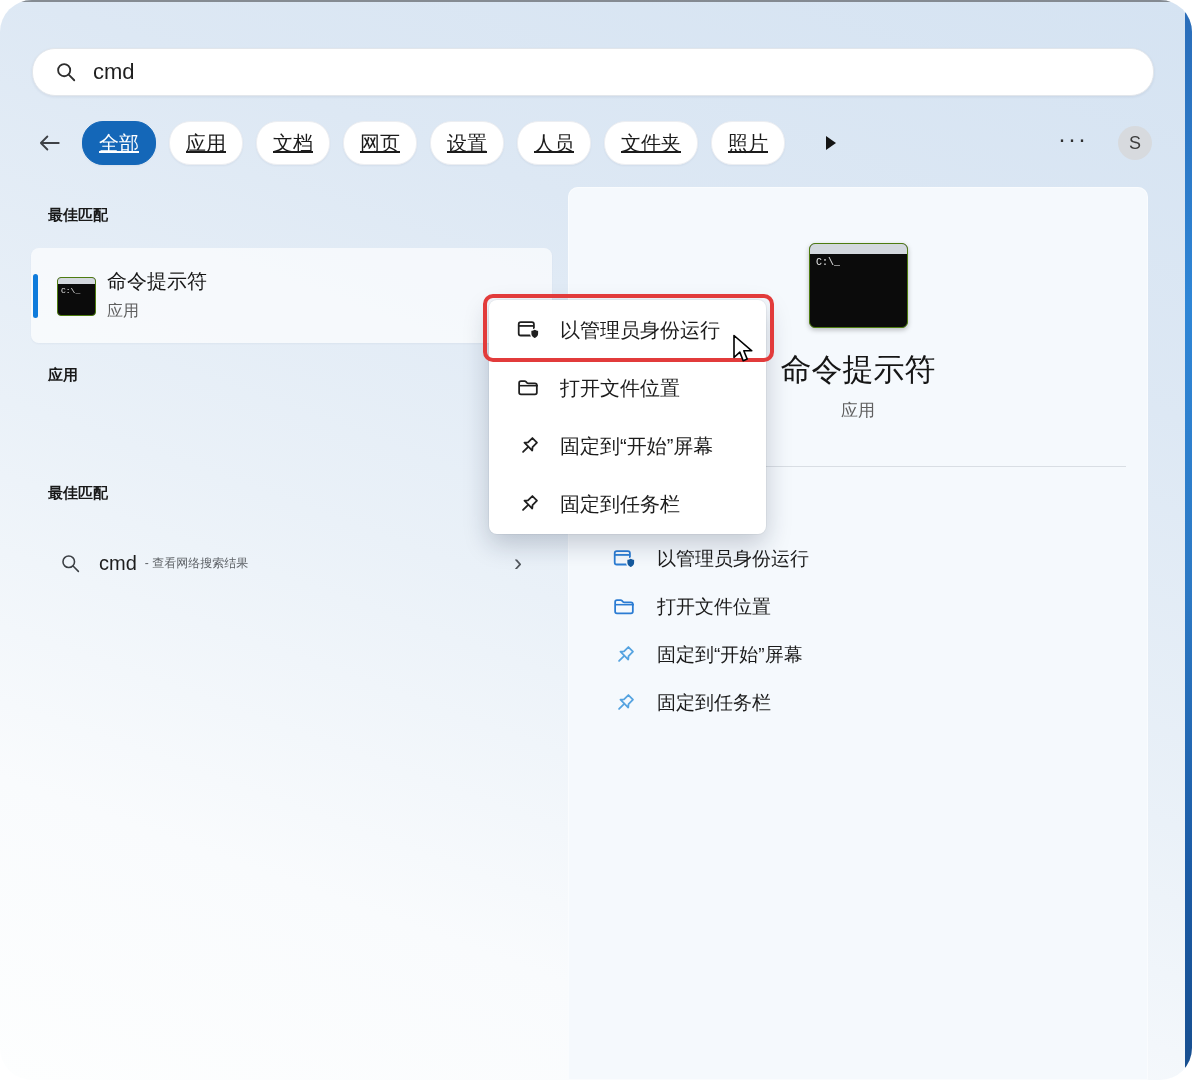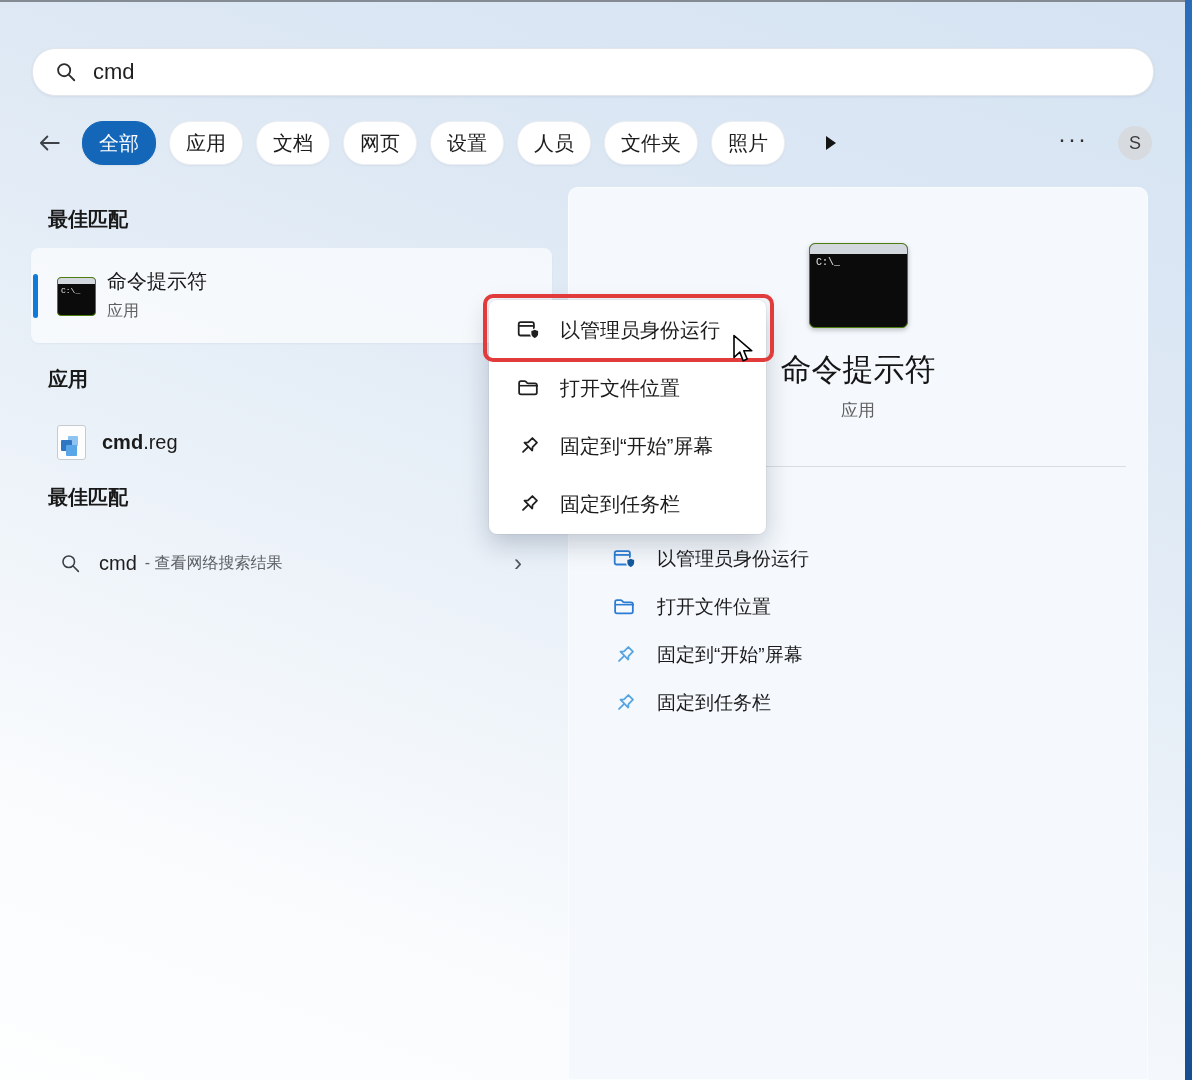--- a/index.html
+++ b/index.html
@@ -1,65 +1,65 @@
 <!DOCTYPE html>
 <html><head>
 <meta charset="utf-8">
 <style>
   html,body{margin:0;padding:0;background:#fff;}
   .stage{position:relative;width:1192px;height:1080px;overflow:hidden;
          font-family:"Liberation Sans","DejaVu Sans",sans-serif;color:#1b1b1b;
-         background:linear-gradient(200deg,#d5e3f2 0%,#dde8f4 28%,#eaf1f8 55%,#f9fbfd 80%,#fdfefe 100%);}
+         background:linear-gradient(200deg,#d5e3f2 0%,#dde8f4 28%,#eaf1f8 55%,#f9fbfd 80%,#fdfefe 100%);border-radius:32px;}
   .top-border{position:absolute;left:0;top:0;width:100%;height:2px;background:#757a80;opacity:.85;}
   .desktop-strip{position:absolute;right:0;top:0;width:7px;height:100%;
          background:linear-gradient(180deg,#2a6cb8 0%,#2f86d6 28%,#2d79c4 55%,#1c5ca6 80%,#174e8f 100%);}
 
   
   .searchbar{position:absolute;left:32px;top:48px;width:1120px;height:46px;background:#ffffff;
          border:1px solid #e2e6eb;border-radius:23px;display:flex;align-items:center;
          box-shadow:0 1px 3px rgba(20,40,80,.08);}
   .searchbar .mag{margin-left:22px;display:flex;}
   .searchbar input{border:none;outline:none;background:transparent;font:22px "Liberation Sans","DejaVu Sans",sans-serif;
          color:#1f1f1f;margin-left:14px;width:1000px;}
 
   
   .toolbar{position:absolute;left:32px;top:121px;width:1120px;height:44px;display:flex;align-items:center;}
   .back{width:34px;height:34px;display:flex;align-items:center;justify-content:center;margin-right:16px;cursor:pointer;}
   .pills{display:flex;gap:13px;align-items:center;}
   .pill{height:42px;padding:0 16px;border-radius:21px;background:#ffffff;border:1px solid #eceef2;
-        display:flex;align-items:center;font-size:20px;color:#1b1b1b;box-shadow:0 1px 2px rgba(20,40,80,.05);cursor:pointer;white-space:nowrap;}
+        display:flex;align-items:center;font-size:20px;color:#1b1b1b;box-shadow:0 1px 2px rgba(20,40,80,.05);cursor:pointer;white-space:nowrap;text-decoration:underline;}
   .pill.selected{background:#1467b8;border-color:#1467b8;color:#ffffff;}
   .expand{margin-left:38px;display:flex;align-items:center;cursor:pointer;}
   .tail{margin-left:auto;display:flex;align-items:center;gap:30px;}
   .more{font-size:24px;letter-spacing:2px;color:#303030;line-height:20px;padding-bottom:8px;cursor:pointer;}
   .avatar{width:34px;height:34px;border-radius:50%;background:#d7dade;display:flex;align-items:center;justify-content:center;
         font-size:18px;color:#3c3c3c;cursor:pointer;}
 
   
-  .sec-header{position:absolute;font-size:20px;font-weight:700;color:#191919;text-align:center;}
+  .sec-header{position:absolute;font-size:15px;font-weight:700;color:#191919;text-align:center;}
   .bm-card{position:absolute;left:31px;top:248px;width:521px;height:95px;background:rgba(255,255,255,.66);
         border-radius:8px;box-shadow:0 1px 2px rgba(30,50,90,.05);cursor:pointer;}
   .bm-accent{position:absolute;left:2px;top:26px;width:5px;height:44px;border-radius:3px;background:#0f7bdb;}
   .cmd-ico{position:absolute;background:#0b0b0b;border:1px solid #4d7c0f;border-radius:4px;overflow:hidden;}
   .cmd-ico .bar{position:absolute;left:0;top:0;width:100%;background:#d3d8de;}
   .cmd-ico .pr{position:absolute;color:#e8e8e8;font-family:"Liberation Mono","DejaVu Sans Mono",monospace;}
   .bm-text{position:absolute;left:76px;top:20px;}
   .bm-title{font-size:20px;font-weight:500;color:#161616;}
   .bm-sub{font-size:16px;color:#5f5f5f;margin-top:6px;}
 
   .reg-row{position:absolute;left:31px;top:418px;width:521px;height:48px;display:flex;align-items:center;cursor:pointer;}
   .reg-ico{width:27px;height:33px;background:#fdfdfd;border:1px solid #c6cbd1;border-radius:3px;margin-left:26px;position:relative;}
   .reg-ico i{position:absolute;display:block;}
   .reg-name{margin-left:16px;font-size:20px;}
   .reg-name b{font-weight:700;}
 
   .web-row{position:absolute;left:31px;top:540px;width:521px;height:46px;display:flex;align-items:center;cursor:pointer;}
   .web-row .mag{margin-left:29px;display:flex;}
   .web-q{margin-left:18px;font-size:20px;color:#1d1d1d;}
-  .web-hint{margin-left:8px;font-size:16px;color:#5e6267;}
+  .web-hint{margin-left:8px;font-size:12px;color:#5e6267;}
   .chev{margin-left:auto;margin-right:30px;font-size:24px;color:#515ises;color:#51565c;line-height:1;}
 
   
   .preview{position:absolute;left:568px;top:187px;width:580px;height:893px;background:#f5f9fd;
         border-radius:10px 10px 0 0;box-shadow:0 0 0 1px rgba(255,255,255,.5) inset;}
   .pv-icon-wrap{position:absolute;left:241px;top:56px;}
   .pv-title{position:absolute;left:0;top:162px;width:100%;text-align:center;font-size:31px;color:#161616;}
   .pv-sub{position:absolute;left:0;top:212px;width:100%;text-align:center;font-size:17px;color:#5f5f5f;}
   .pv-divider{position:absolute;left:22px;right:22px;top:279px;height:1px;background:#d9dee4;}
   .pv-actions{position:absolute;left:0;top:348px;width:100%;}
@@ -129,28 +129,20 @@
       <span class="pr" style="left:3px;top:8px;font-size:8px;">C:\_</span>
     </span>
     <div class="bm-text">
       <div class="bm-title">命令提示符</div>
       <div class="bm-sub">应用</div>
     </div>
   </div>
 
   <div class="sec-header" style="left:48px;top:366px;">应用</div>
 
-  <div class="reg-row">
-    <span class="reg-ico">
-      <i style="left:10px;top:10px;width:10px;height:10px;background:#8cc3f0;border-radius:1px;"></i>
-      <i style="left:3px;top:14px;width:11px;height:11px;background:#2f77c2;border-radius:1px;"></i>
-      <i style="left:8px;top:19px;width:11px;height:11px;background:#58a6e8;border-radius:1px;"></i>
-    </span>
-    <span class="reg-name"><b>cmd</b><span>.reg</span></span>
-  </div>
 
   <div class="sec-header" style="left:48px;top:484px;">最佳匹配</div>
 
   <div class="web-row">
     <span class="mag ic">
       <svg width="21" height="21" viewBox="0 0 24 24">
           <circle cx="10" cy="10" r="6.6" fill="none" stroke="#3b3f44" stroke-width="1.8"></circle>
           <line x1="15.2" y1="15.2" x2="21" y2="21" stroke="#3b3f44" stroke-width="1.8" stroke-linecap="round"></line>
         </svg>
     </span>

